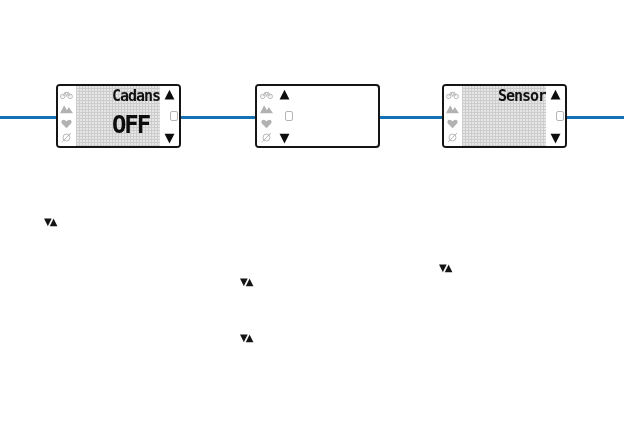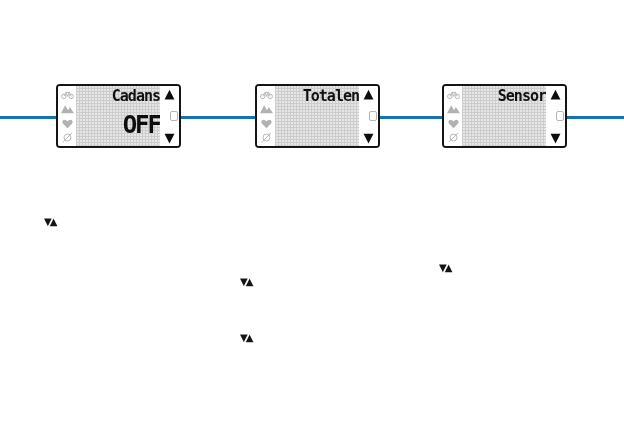--- a/index.html
+++ b/index.html
@@ -26,21 +26,21 @@
     align-items:center; justify-content:space-between; padding:3px 0;
   }
   .strip.right { width:19px; position:relative; padding:2px 0; }
   .side-icon { width:13px; height:11px; display:block; }
   .lcd {
     flex:1;
     background-color:#e6e6e6;
     background-image:
       repeating-linear-gradient(0deg, #cdcdcd 0 1px, transparent 1px 3px),
       repeating-linear-gradient(90deg, #cdcdcd 0 1px, transparent 1px 3px);
-    display:flex; flex-direction:column; align-items:flex-end;
+    display:flex; flex-direction:column; align-items:flex-start;padding-left:36px;
   }
   .lcd-title {
     margin-top:2px;
     font-family:"DejaVu Sans Mono", monospace;
     font-weight:bold; font-size:15px; line-height:16px;
     letter-spacing:-1px; color:#111;
   }
   .lcd-value {
     flex:1; display:flex; align-items:center; justify-content:center;
     font-family:"DejaVu Sans Mono", monospace;
@@ -116,24 +116,20 @@
         <path class="gicon-fill" d="M0 10.5 L4.5 2 L7.5 7.5 L9.5 4 L14 10.5 Z"></path>
       </svg>
       <svg class="side-icon" viewBox="0 0 14 11">
         <path class="gicon-fill" d="M7 10.5 L2 5.5 Q0.5 3.5 2.5 1.8 Q4.5 0.5 7 3 Q9.5 0.5 11.5 1.8 Q13.5 3.5 12 5.5 Z"></path>
       </svg>
       <svg class="side-icon" viewBox="0 0 12 12">
         <circle class="gicon" cx="6" cy="6" r="3.8"></circle>
           <line class="gicon" x1="1" y1="11" x2="11" y2="1"></line>
       </svg>
     </div>
-    <div class="lcd">
-      <div class="lcd-title">Totalen</div>
-      <div class="lcd-value"></div>
-    </div>
     <div class="strip right">
       <span class="tri">▲</span>
       <span class="page-square"></span>
       <span class="tri">▼</span>
     </div>
   </div>
 
   <div class="display d3">
     <div class="strip">
       <svg class="side-icon" viewBox="0 0 14 11">

